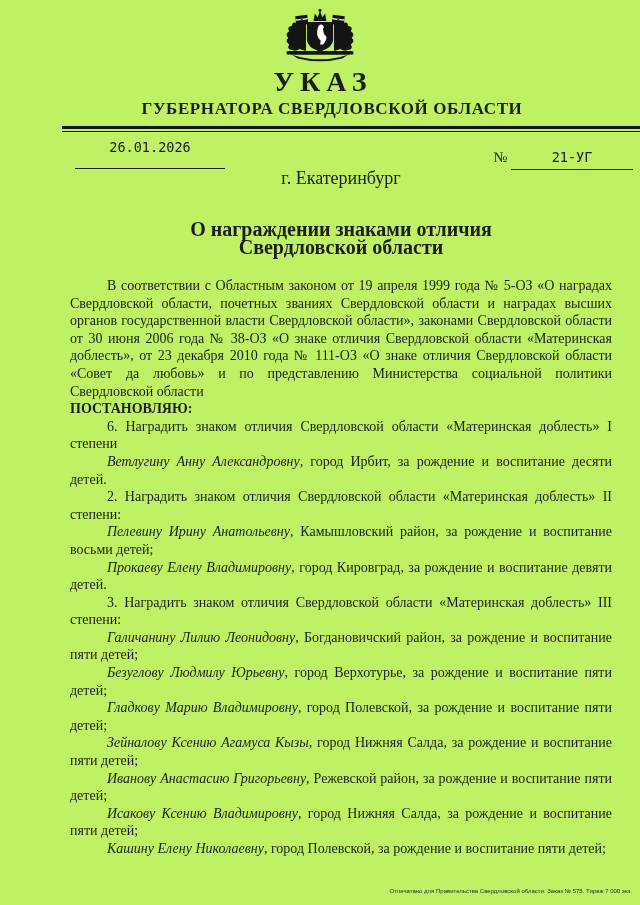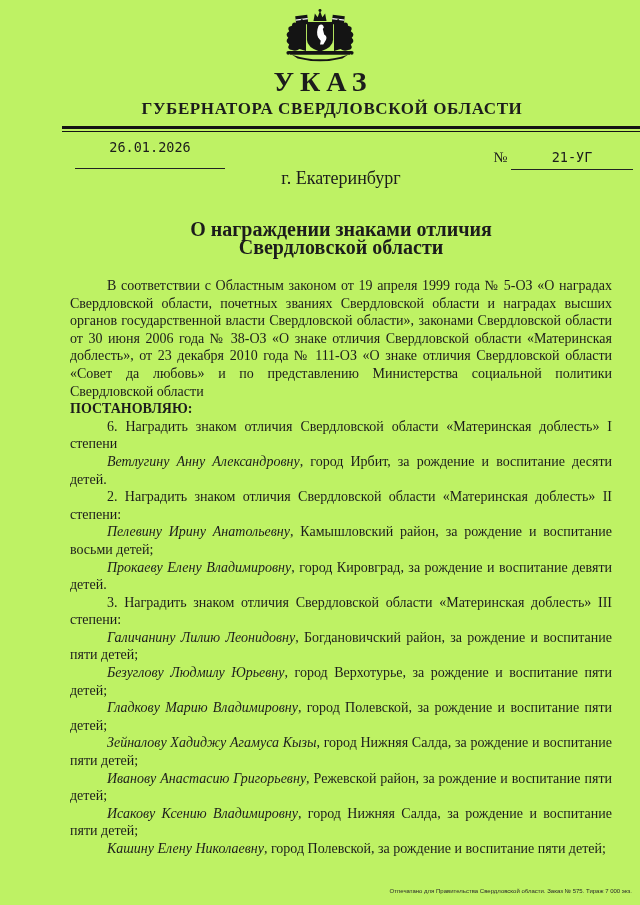--- a/index.html
+++ b/index.html
@@ -139,21 +139,21 @@
     <p><span class="nm">Ветлугину Анну Александровну</span><span>, город Ирбит, за рождение и воспитание десяти детей.</span></p>
 
     <p>2. Наградить знаком отличия Свердловской области «Материнская доблесть» II степени:</p>
     <p><span class="nm">Пелевину Ирину Анатольевну</span><span>, Камышловский район, за рождение и воспитание восьми детей;</span></p>
     <p><span class="nm">Прокаеву Елену Владимировну</span><span>, город Кировград, за рождение и воспитание девяти детей.</span></p>
 
     <p>3. Наградить знаком отличия Свердловской области «Материнская доблесть» III степени:</p>
     <p><span class="nm">Галичанину Лилию Леонидовну</span><span>, Богдановичский район, за рождение и воспитание пяти детей;</span></p>
     <p><span class="nm">Безуглову Людмилу Юрьевну</span><span>, город Верхотурье, за рождение и воспитание пяти детей;</span></p>
     <p><span class="nm">Гладкову Марию Владимировну</span><span>, город Полевской, за рождение и воспитание пяти детей;</span></p>
-    <p><span class="nm">Зейналову Хадиджу Агамуса Кызы</span><span>, город Нижняя Салда, за рождение и воспитание пяти детей;</span></p>
+    <p><span class="nm">Зейналову Ксению Агамуса Кызы</span><span>, город Нижняя Салда, за рождение и воспитание пяти детей;</span></p>
     <p><span class="nm">Иванову Анастасию Григорьевну</span><span>, Режевской район, за рождение и воспитание пяти детей;</span></p>
     <p><span class="nm">Исакову Ксению Владимировну</span><span>, город Нижняя Салда, за рождение и воспитание пяти детей;</span></p>
     <p><span class="nm">Кашину Елену Николаевну</span><span>, город Полевской, за рождение и воспитание пяти детей;</span></p>
   </div>
 
   <div class="imprint">Отпечатано для Правительства Свердловской области. Заказ № 575. Тираж 7 000 экз.</div>
 
 </div>
 
 </body></html>

